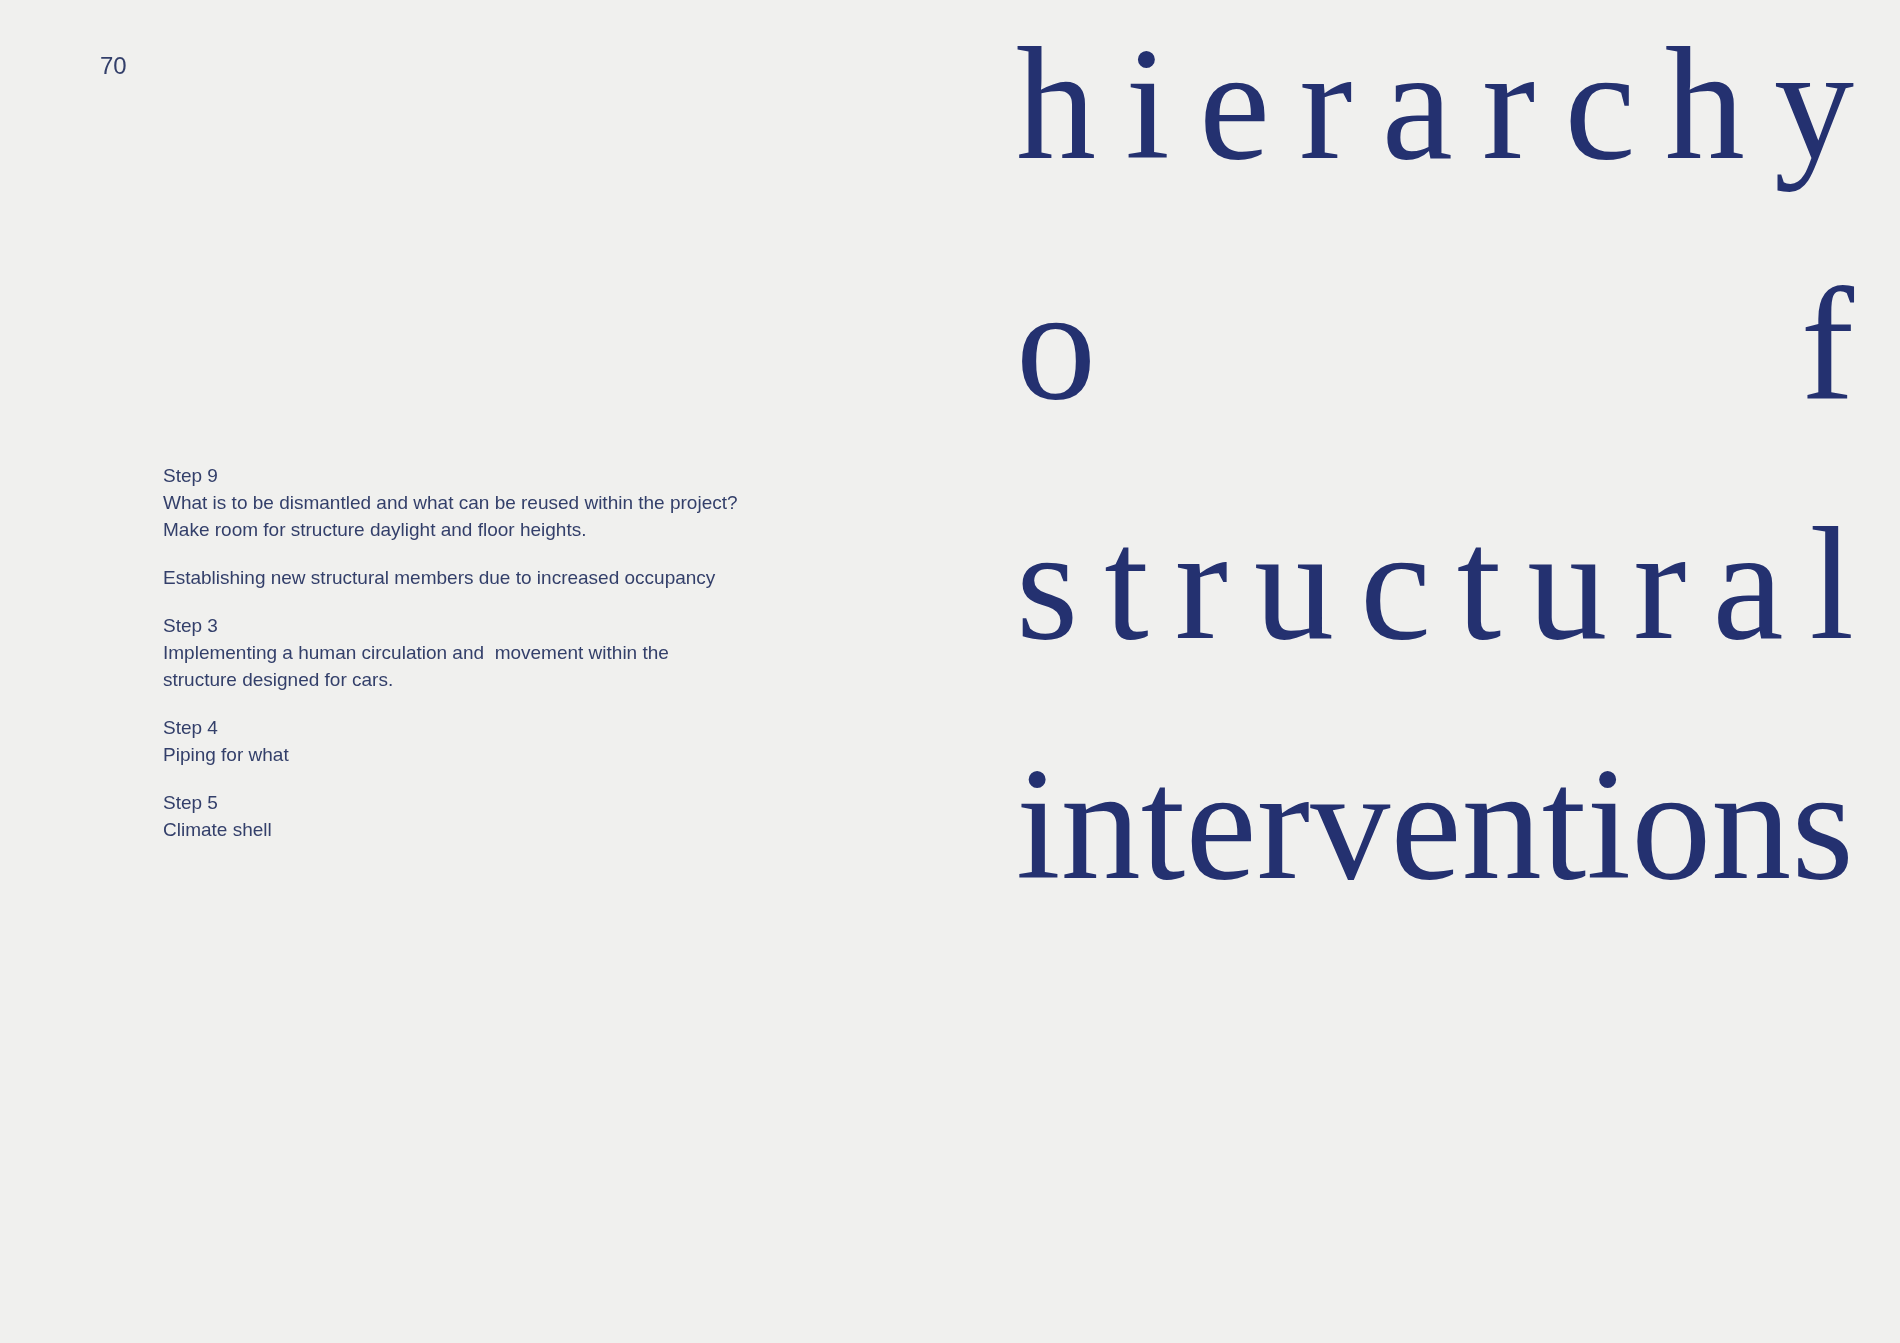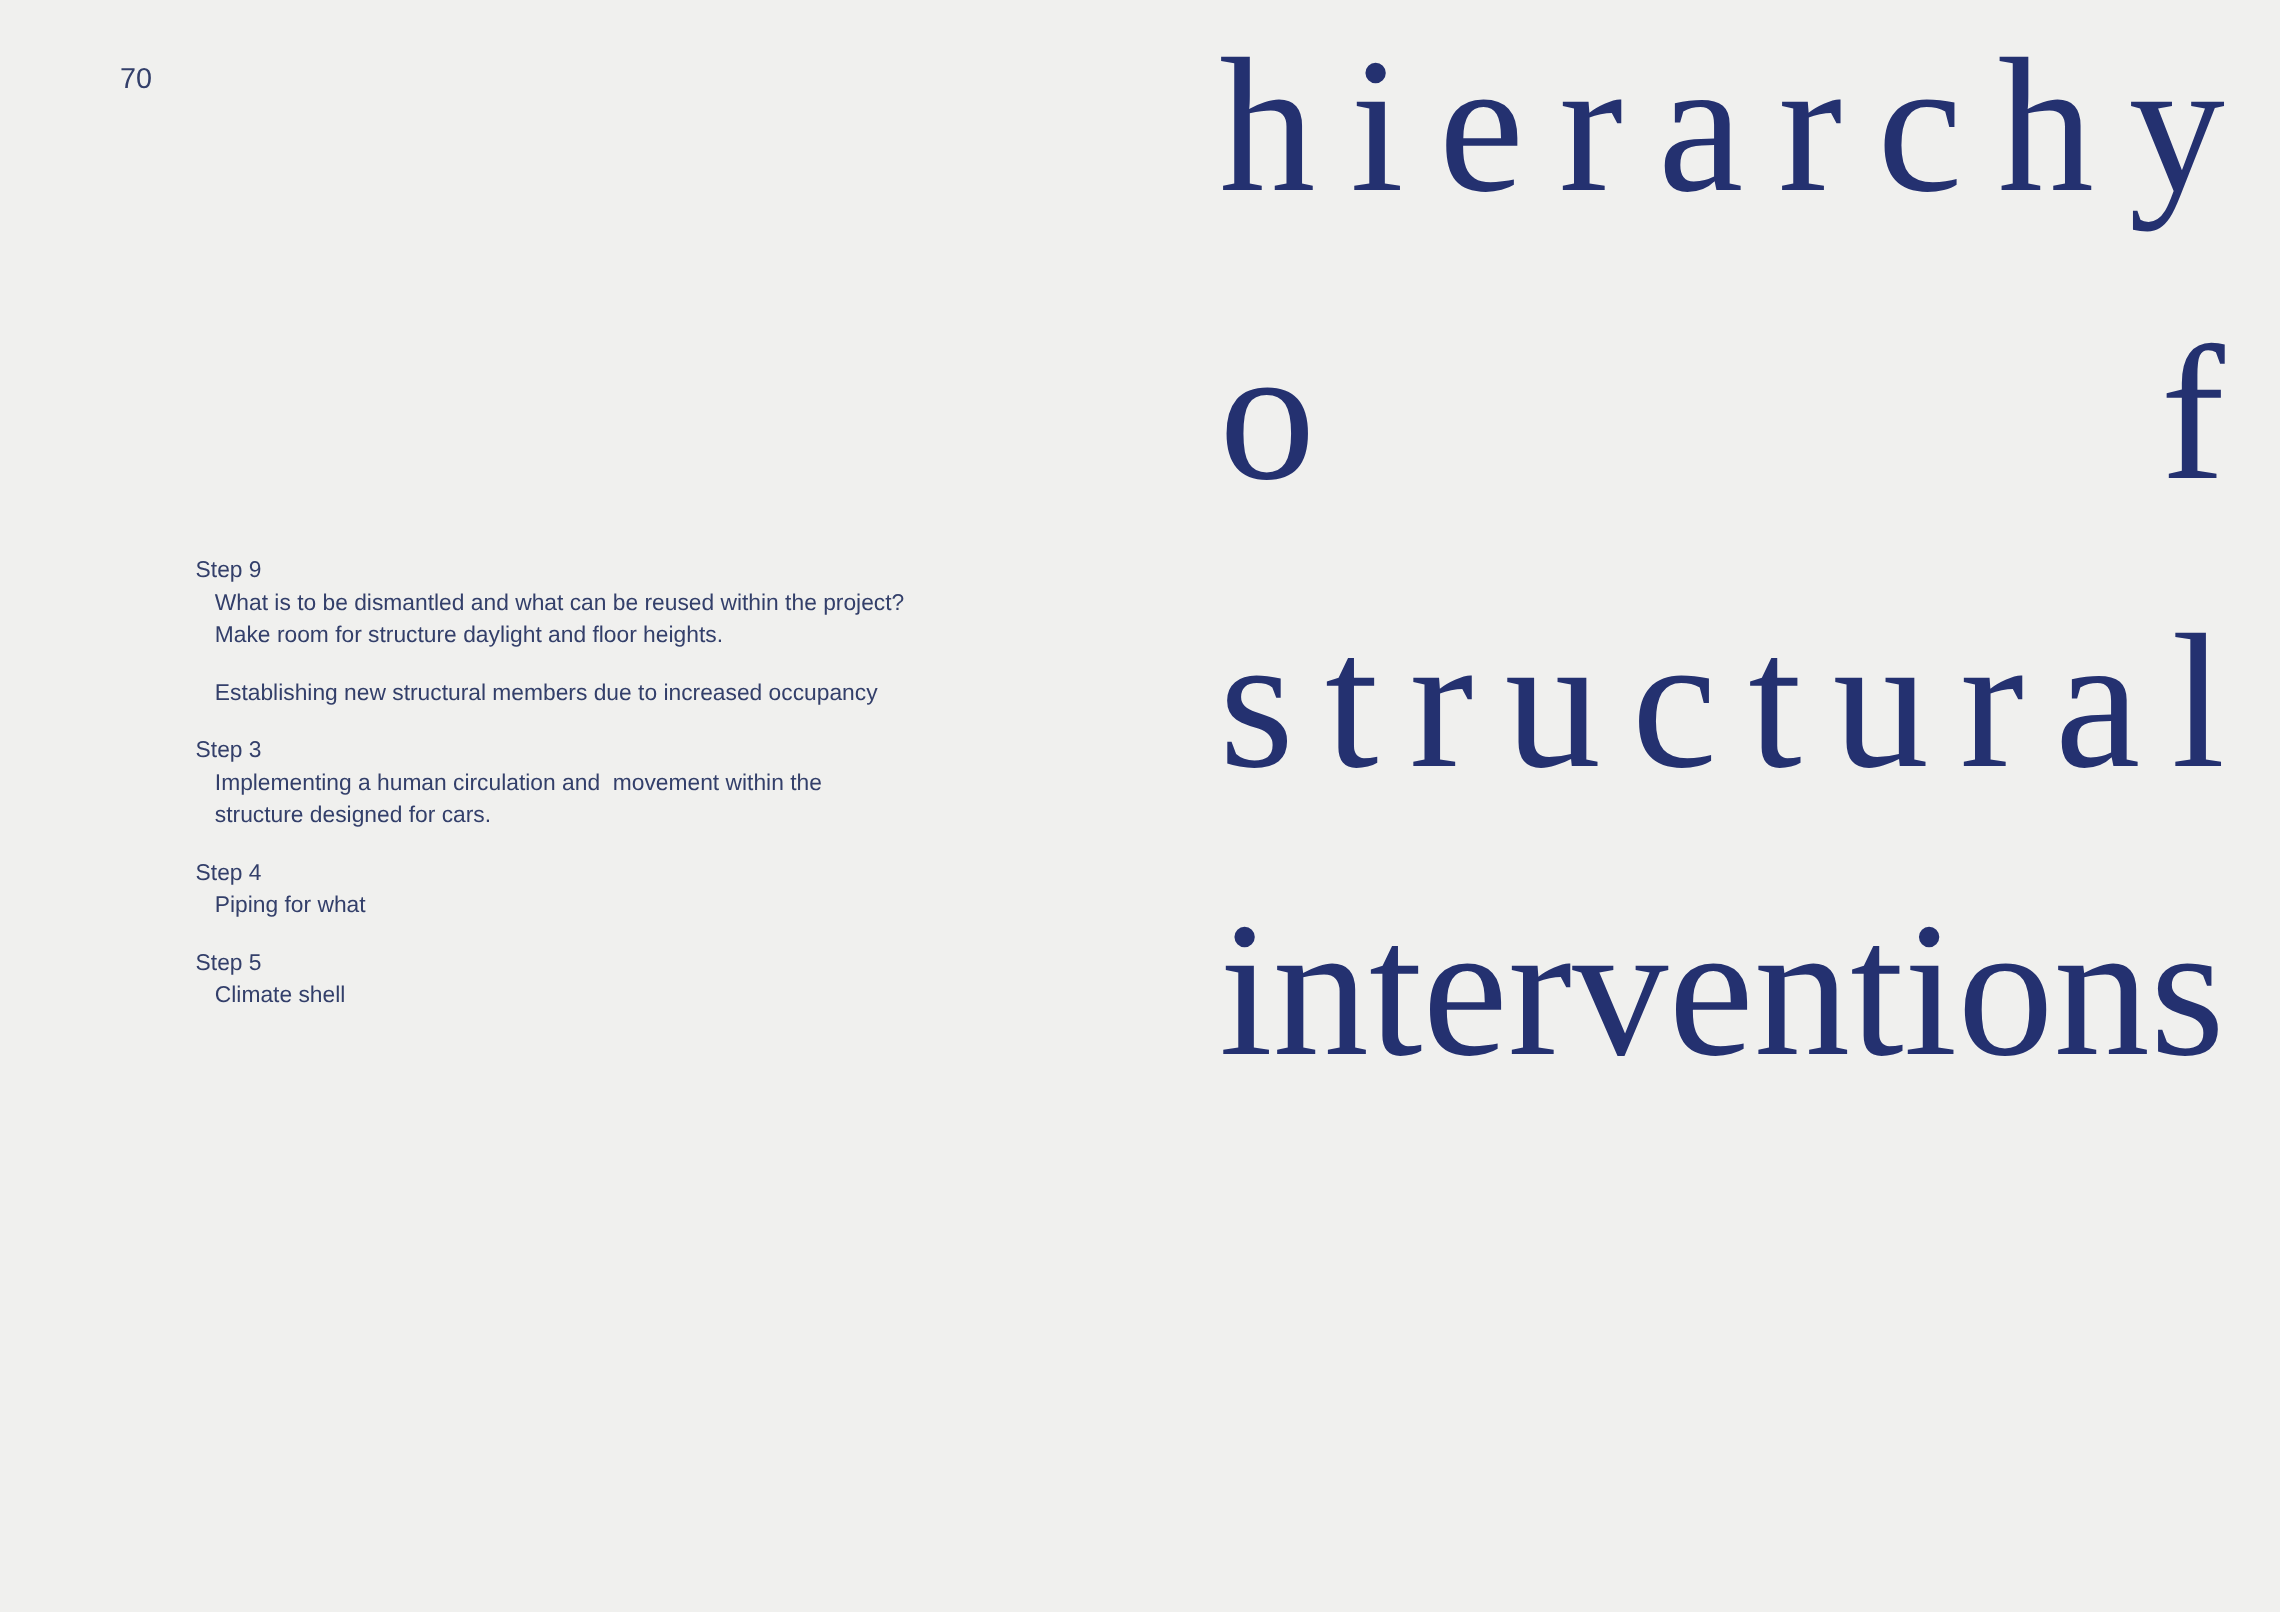--- a/index.html
+++ b/index.html
@@ -37,21 +37,20 @@
     color: #333f6a;
   }
   .step {
     margin-bottom: 21px;
   }
   .step-label {
     white-space: pre-wrap;
   }
   .step-line {
     white-space: pre-wrap;
-    margin-left: 16px;
   }
   .title-block {
     position: absolute;
     left: 1016px;
     top: -16px;
     width: 838px;
     font-family: "Liberation Serif", serif;
     font-size: 160px;
     line-height: 240px;
     color: #243170;

